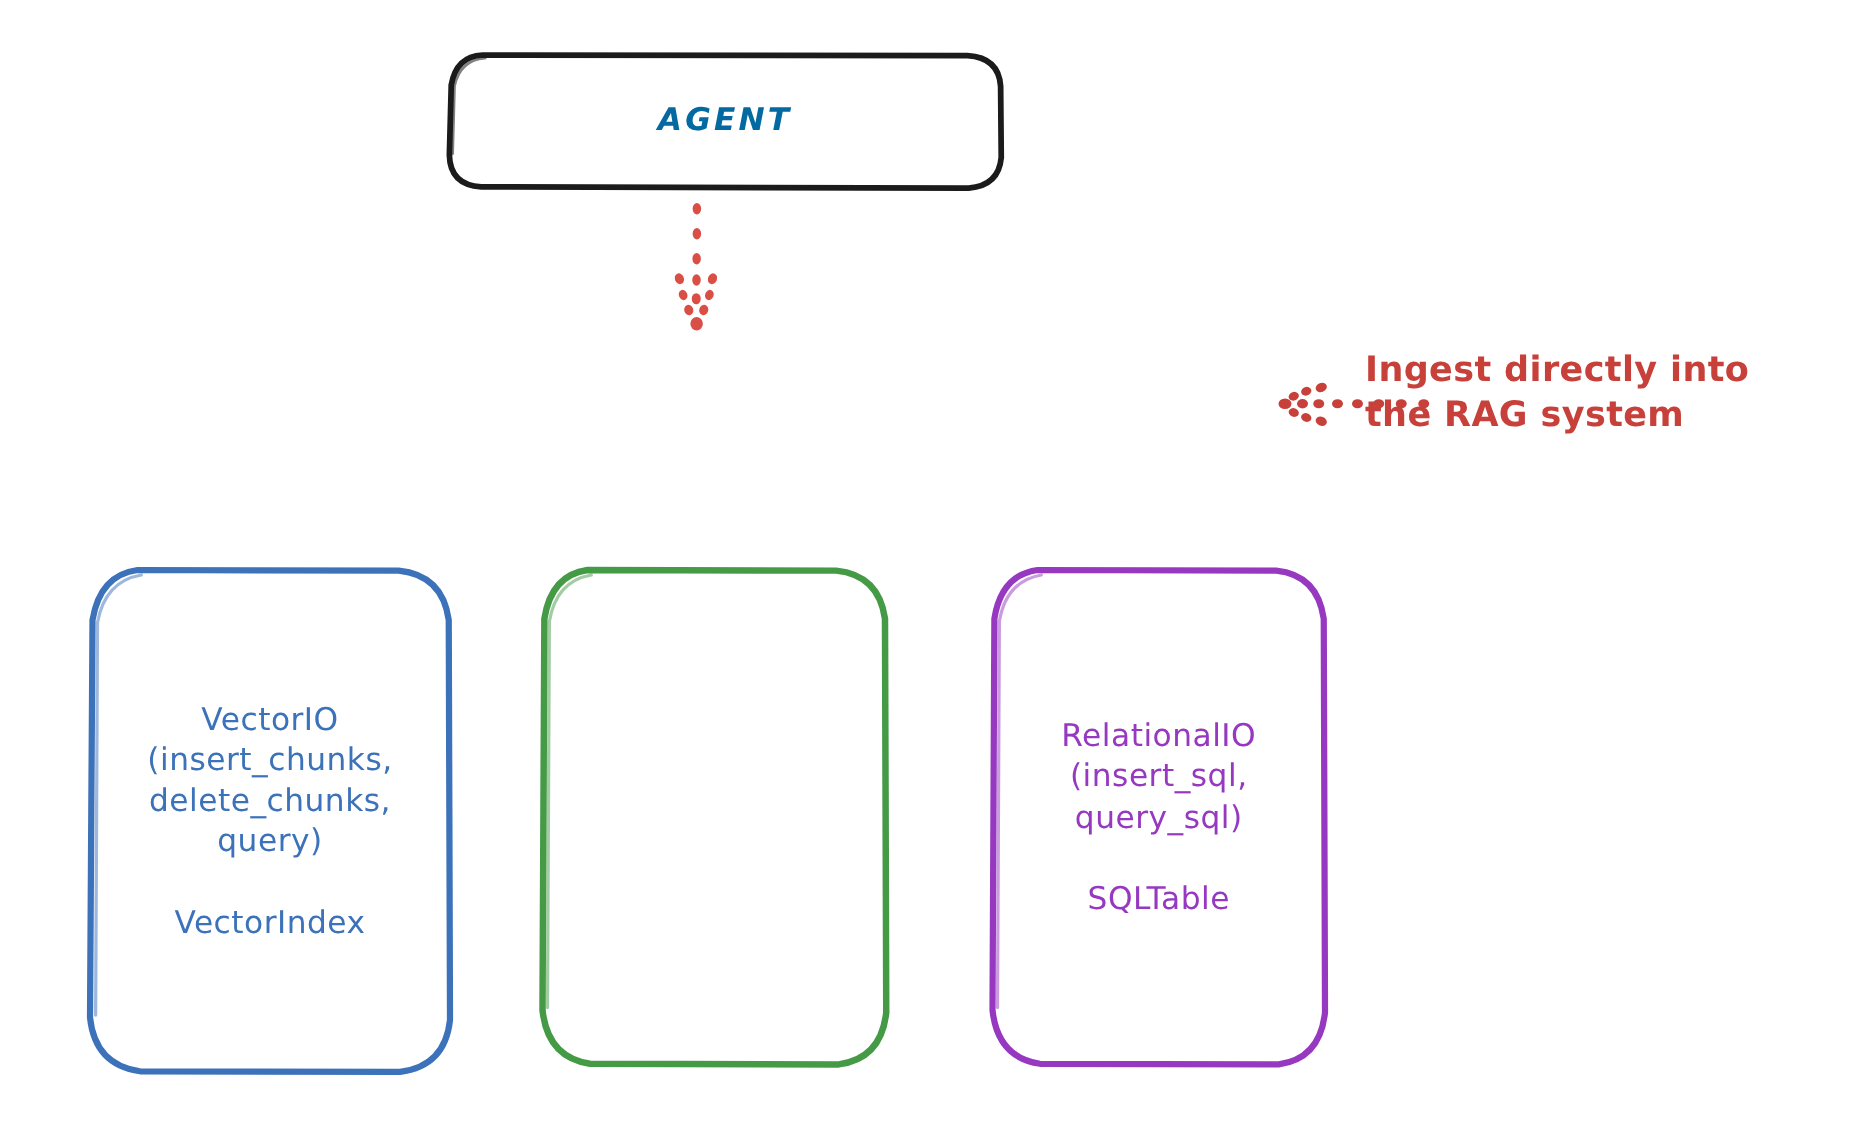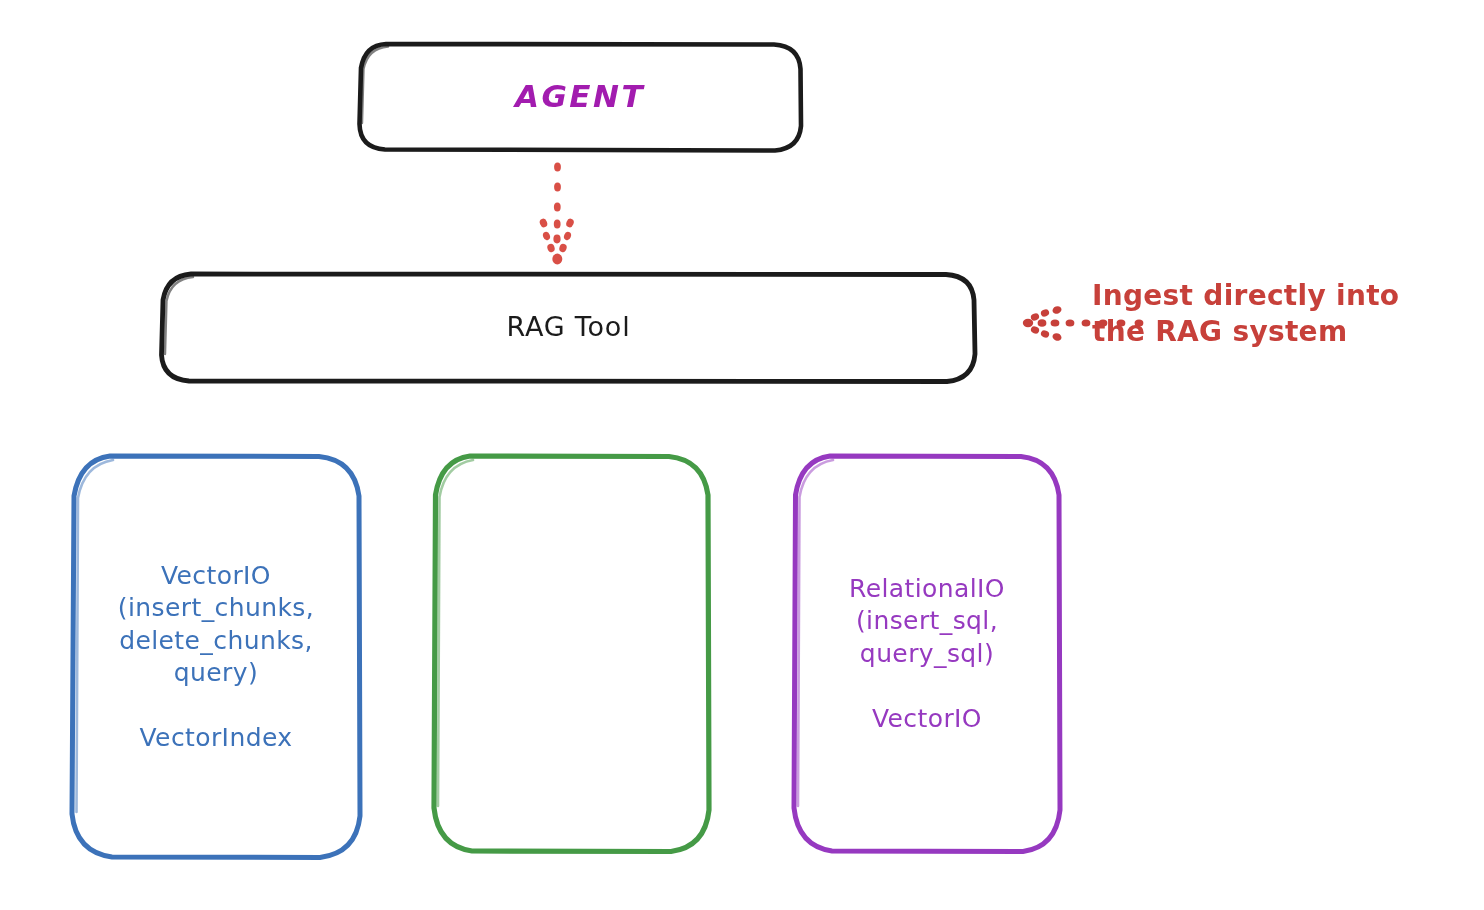--- a/index.html
+++ b/index.html
@@ -35,24 +35,24 @@
 
   
   #agent-box {
     left: 355px;
     top: 40px;
     width: 450px;
     height: 113px;
   }
   #agent-box .node-label {
     font-family: "DejaVu Sans", sans-serif;
-    font-size: 31px;
+    font-size: 25px;
     font-style: italic;
     font-weight: 700;
-    color: #a21caf;
+    color: #0369a1;
     letter-spacing: 2.5px;
   }
 
   
   #ragtool-box {
     left: 157px;
     top: 270px;
     width: 823px;
     height: 114px;
   }
@@ -149,27 +149,20 @@
       <ellipse cx="28.5" cy="63" rx="3.6" ry="4.4" transform="rotate(-22 28.5 63)"></ellipse>
       <ellipse cx="31.5" cy="76" rx="3.4" ry="4.2" transform="rotate(-22 31.5 76)"></ellipse>
       <ellipse cx="36.0" cy="88" rx="3.6" ry="4.2" transform="rotate(-18 36 88)"></ellipse>
       <ellipse cx="55.0" cy="63" rx="3.6" ry="4.4" transform="rotate(22 55 63)"></ellipse>
       <ellipse cx="52.5" cy="76" rx="3.4" ry="4.2" transform="rotate(22 52.5 76)"></ellipse>
       <ellipse cx="48.0" cy="88" rx="3.6" ry="4.2" transform="rotate(18 48 88)"></ellipse>
       <ellipse cx="42.3" cy="99" rx="5.0" ry="5.4"></ellipse>
     </g>
   </svg>
 
-  <div class="node" id="ragtool-box">
-    <svg class="sketch-frame" viewBox="0 0 823 114" preserveAspectRatio="none">
-      <path d="M34 4 Q10 6 6 30 L4.5 85 Q6 109 32 111 L790 111.5 Q816 109 818 84 L817 30 Q815 6 789 4.5 Z" stroke="#1b1b1b" stroke-width="4.8"></path>
-      <path d="M36 7 Q14 9 9.5 31 L8 84" stroke="#1b1b1b" stroke-width="2.4" opacity="0.55"></path>
-    </svg>
-    <span class="node-label">RAG Tool</span>
-  </div>
 
   <svg class="connector" id="ingest-arrow" viewBox="0 0 125 56">
     <g fill="#c7403a">
       <ellipse cx="119" cy="27" rx="4.4" ry="3.6"></ellipse>
       <ellipse cx="101" cy="27" rx="4.4" ry="3.6"></ellipse>
       <ellipse cx="83" cy="27" rx="4.4" ry="3.6"></ellipse>
       <ellipse cx="66" cy="27" rx="4.4" ry="3.6"></ellipse>
       <ellipse cx="50" cy="27" rx="4.4" ry="3.6"></ellipse>
       <ellipse cx="35" cy="27" rx="4.4" ry="3.6"></ellipse>
       <ellipse cx="22" cy="27" rx="4.4" ry="3.8"></ellipse>
@@ -208,16 +201,16 @@
 
   <div class="node" id="relationalio-box">
     <svg class="sketch-frame" viewBox="0 0 274 404" preserveAspectRatio="none">
       <path d="M40 4 Q11 8 5.5 43 L4 356 Q8 394 42 399 L233 399.5 Q266 395 270 358 L269 43 Q264 8 231 4.5 Z" stroke="#9639c0" stroke-width="5"></path>
       <path d="M43 8 Q15 13 9.5 45 L8 354" stroke="#9639c0" stroke-width="2.6" opacity="0.5"></path>
     </svg>
     <span class="node-label">RelationalIO
 (insert_sql,
 query_sql)
 
-VectorIO</span>
+SQLTable</span>
   </div>
 
 </div>
 
 </body></html>

